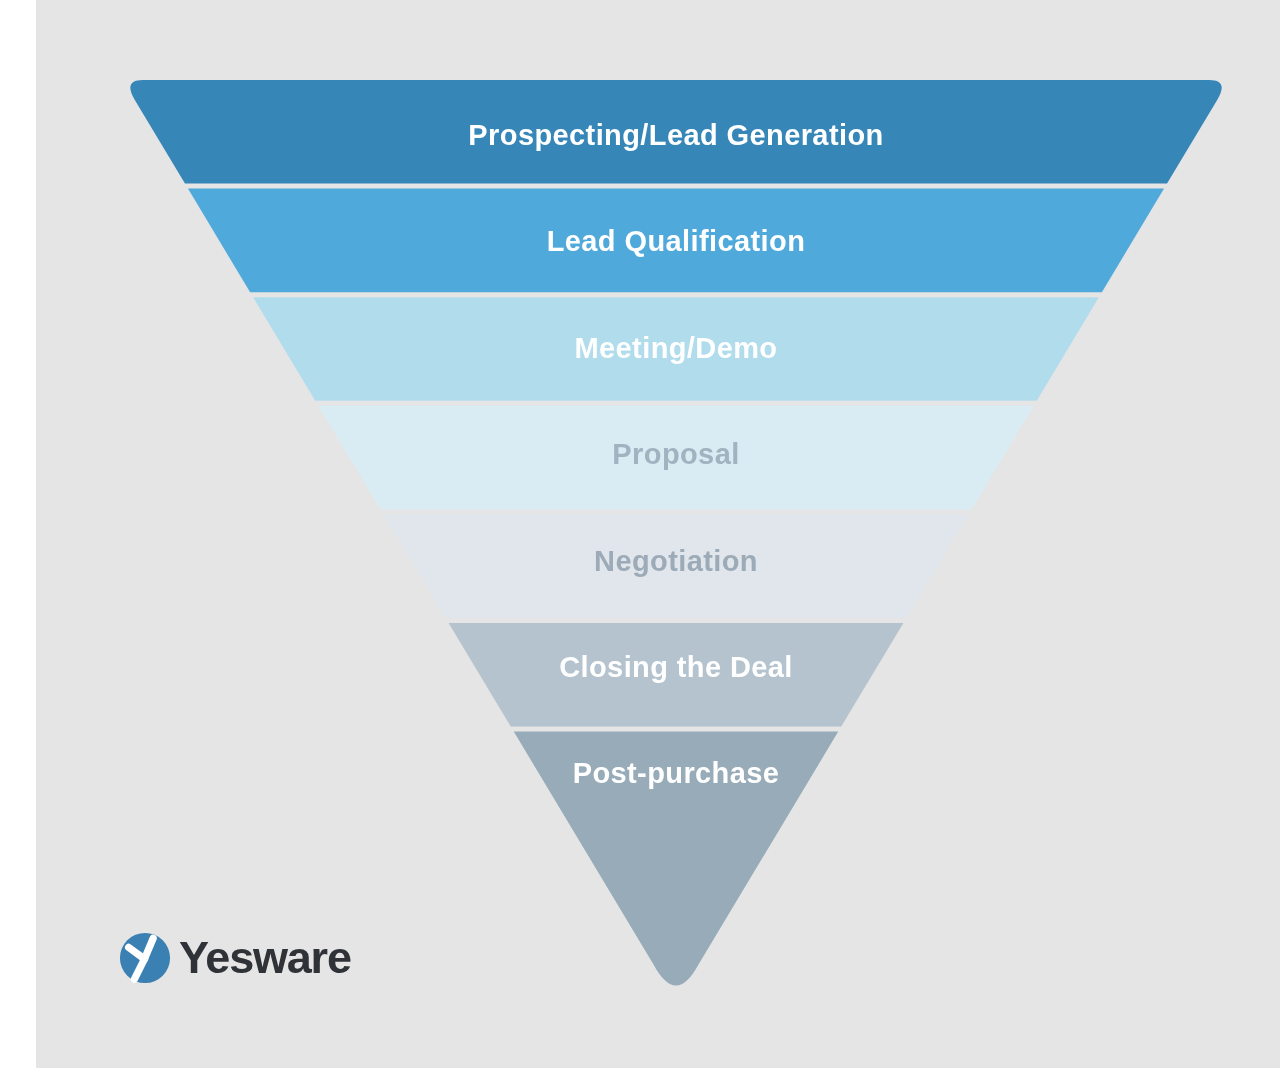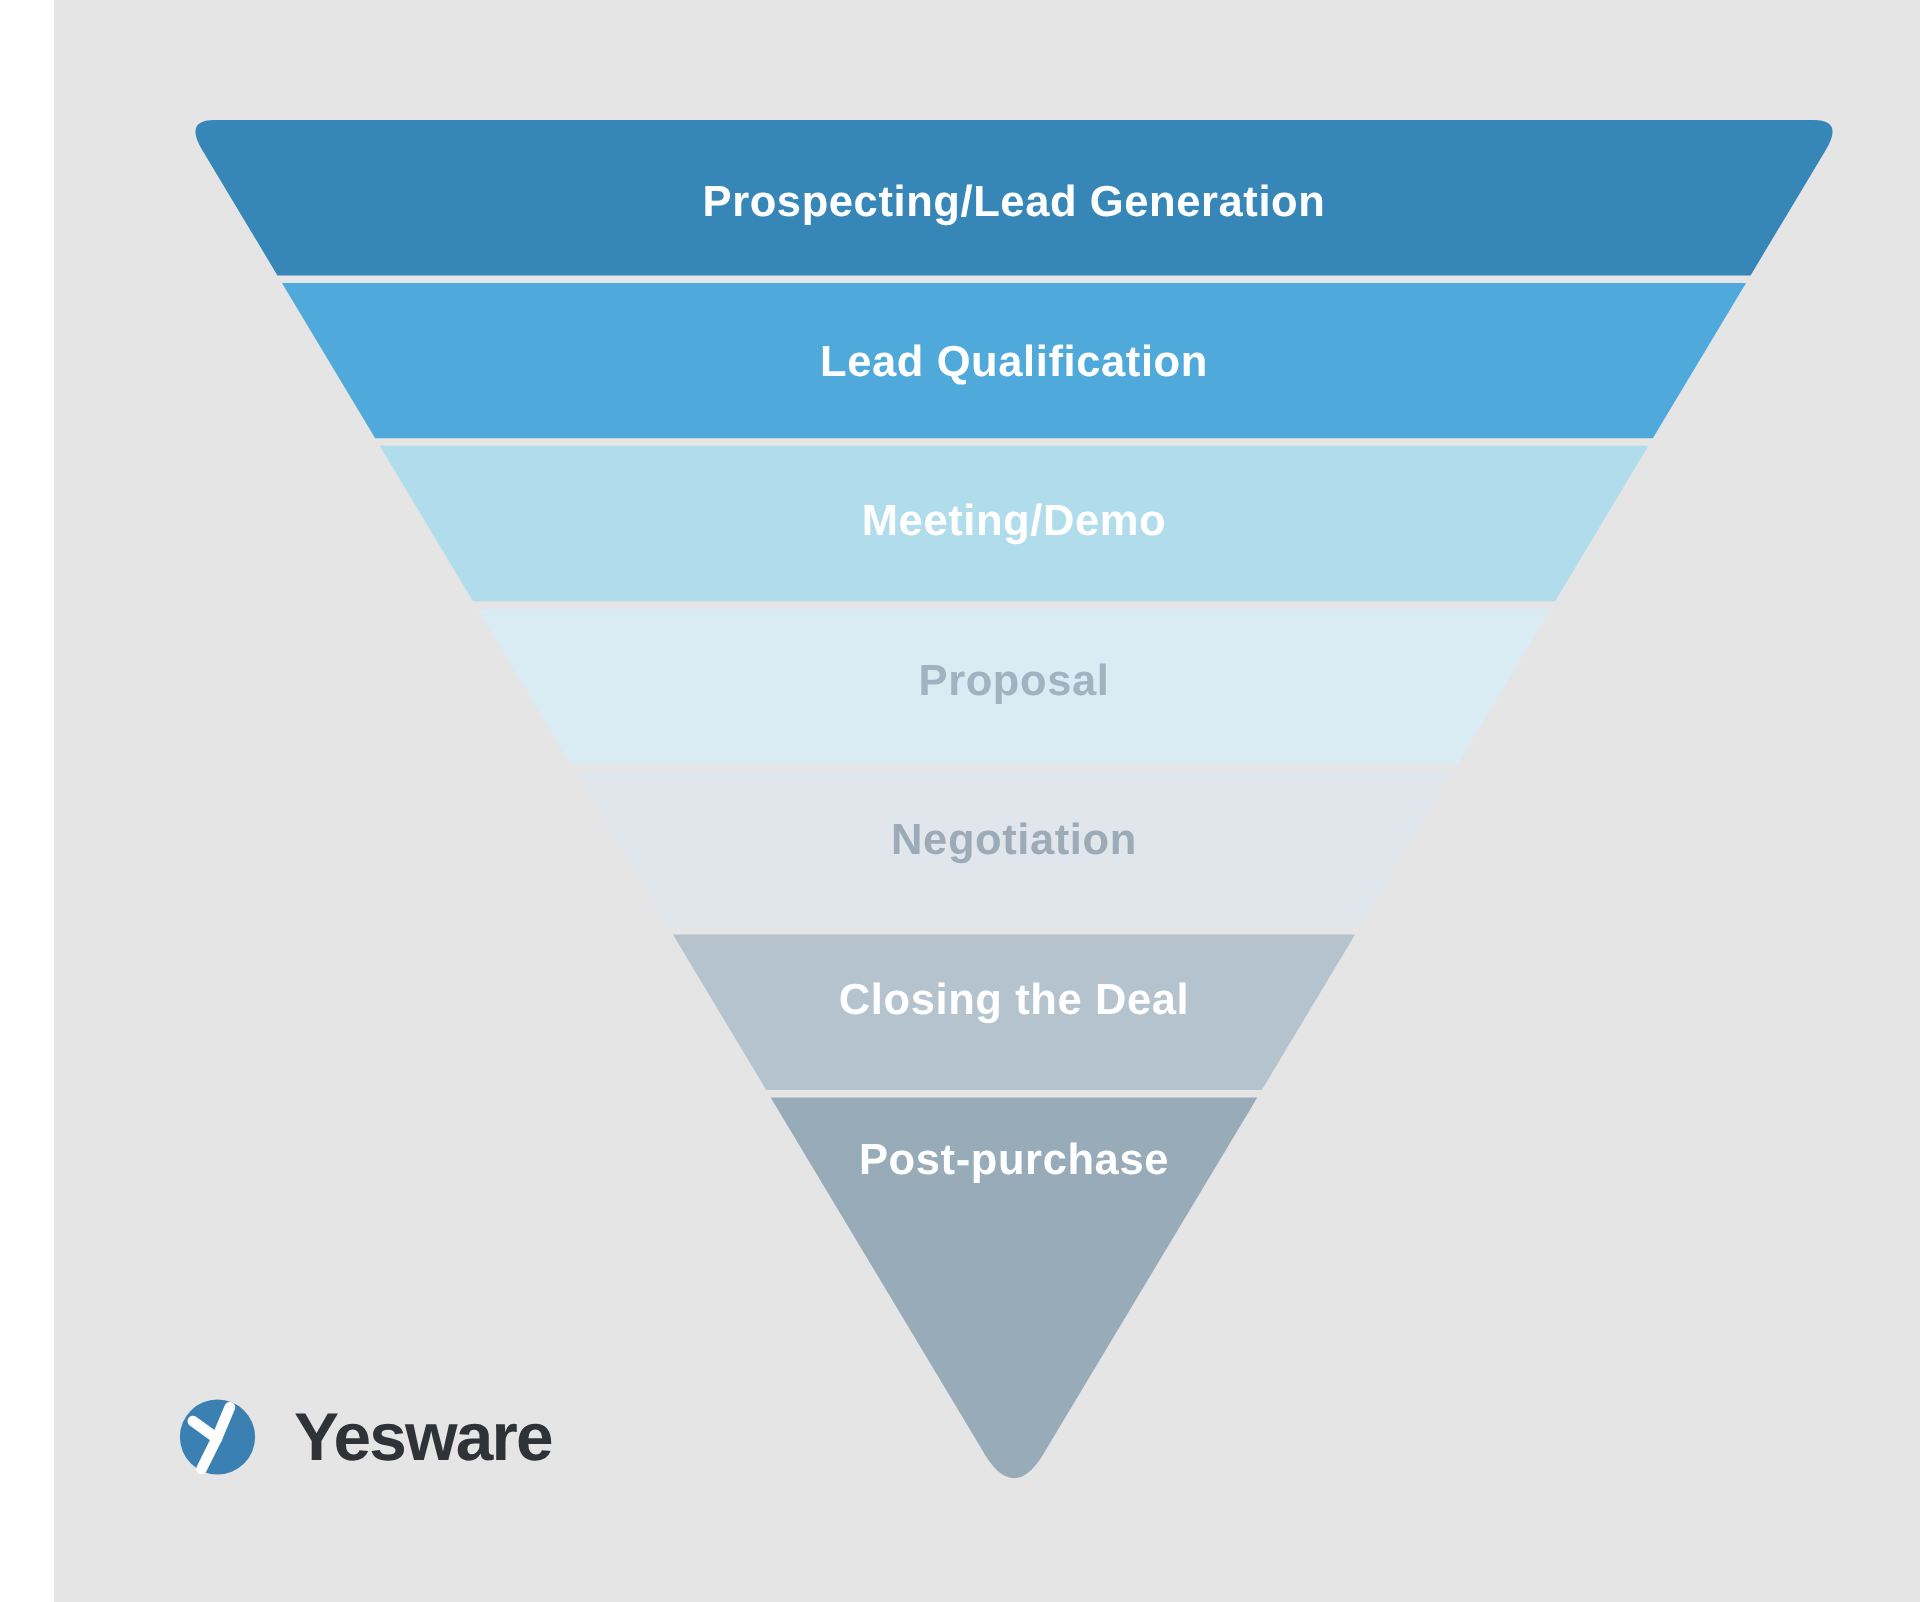--- a/index.html
+++ b/index.html
@@ -24,21 +24,21 @@
     font-weight:bold;
     font-size:29px;
     letter-spacing:0.4px;
   }
   .logo{
     position:absolute;
     left:82px;
     top:931px;
     display:flex;
     align-items:center;
-    gap:24px;
+    gap:7px;
   }
   .logo-mark{
     width:54px;
     height:54px;
     display:block;
   }
   .logo-word{
     font-family:"Liberation Sans", sans-serif;
     font-weight:bold;
     font-size:45px;

